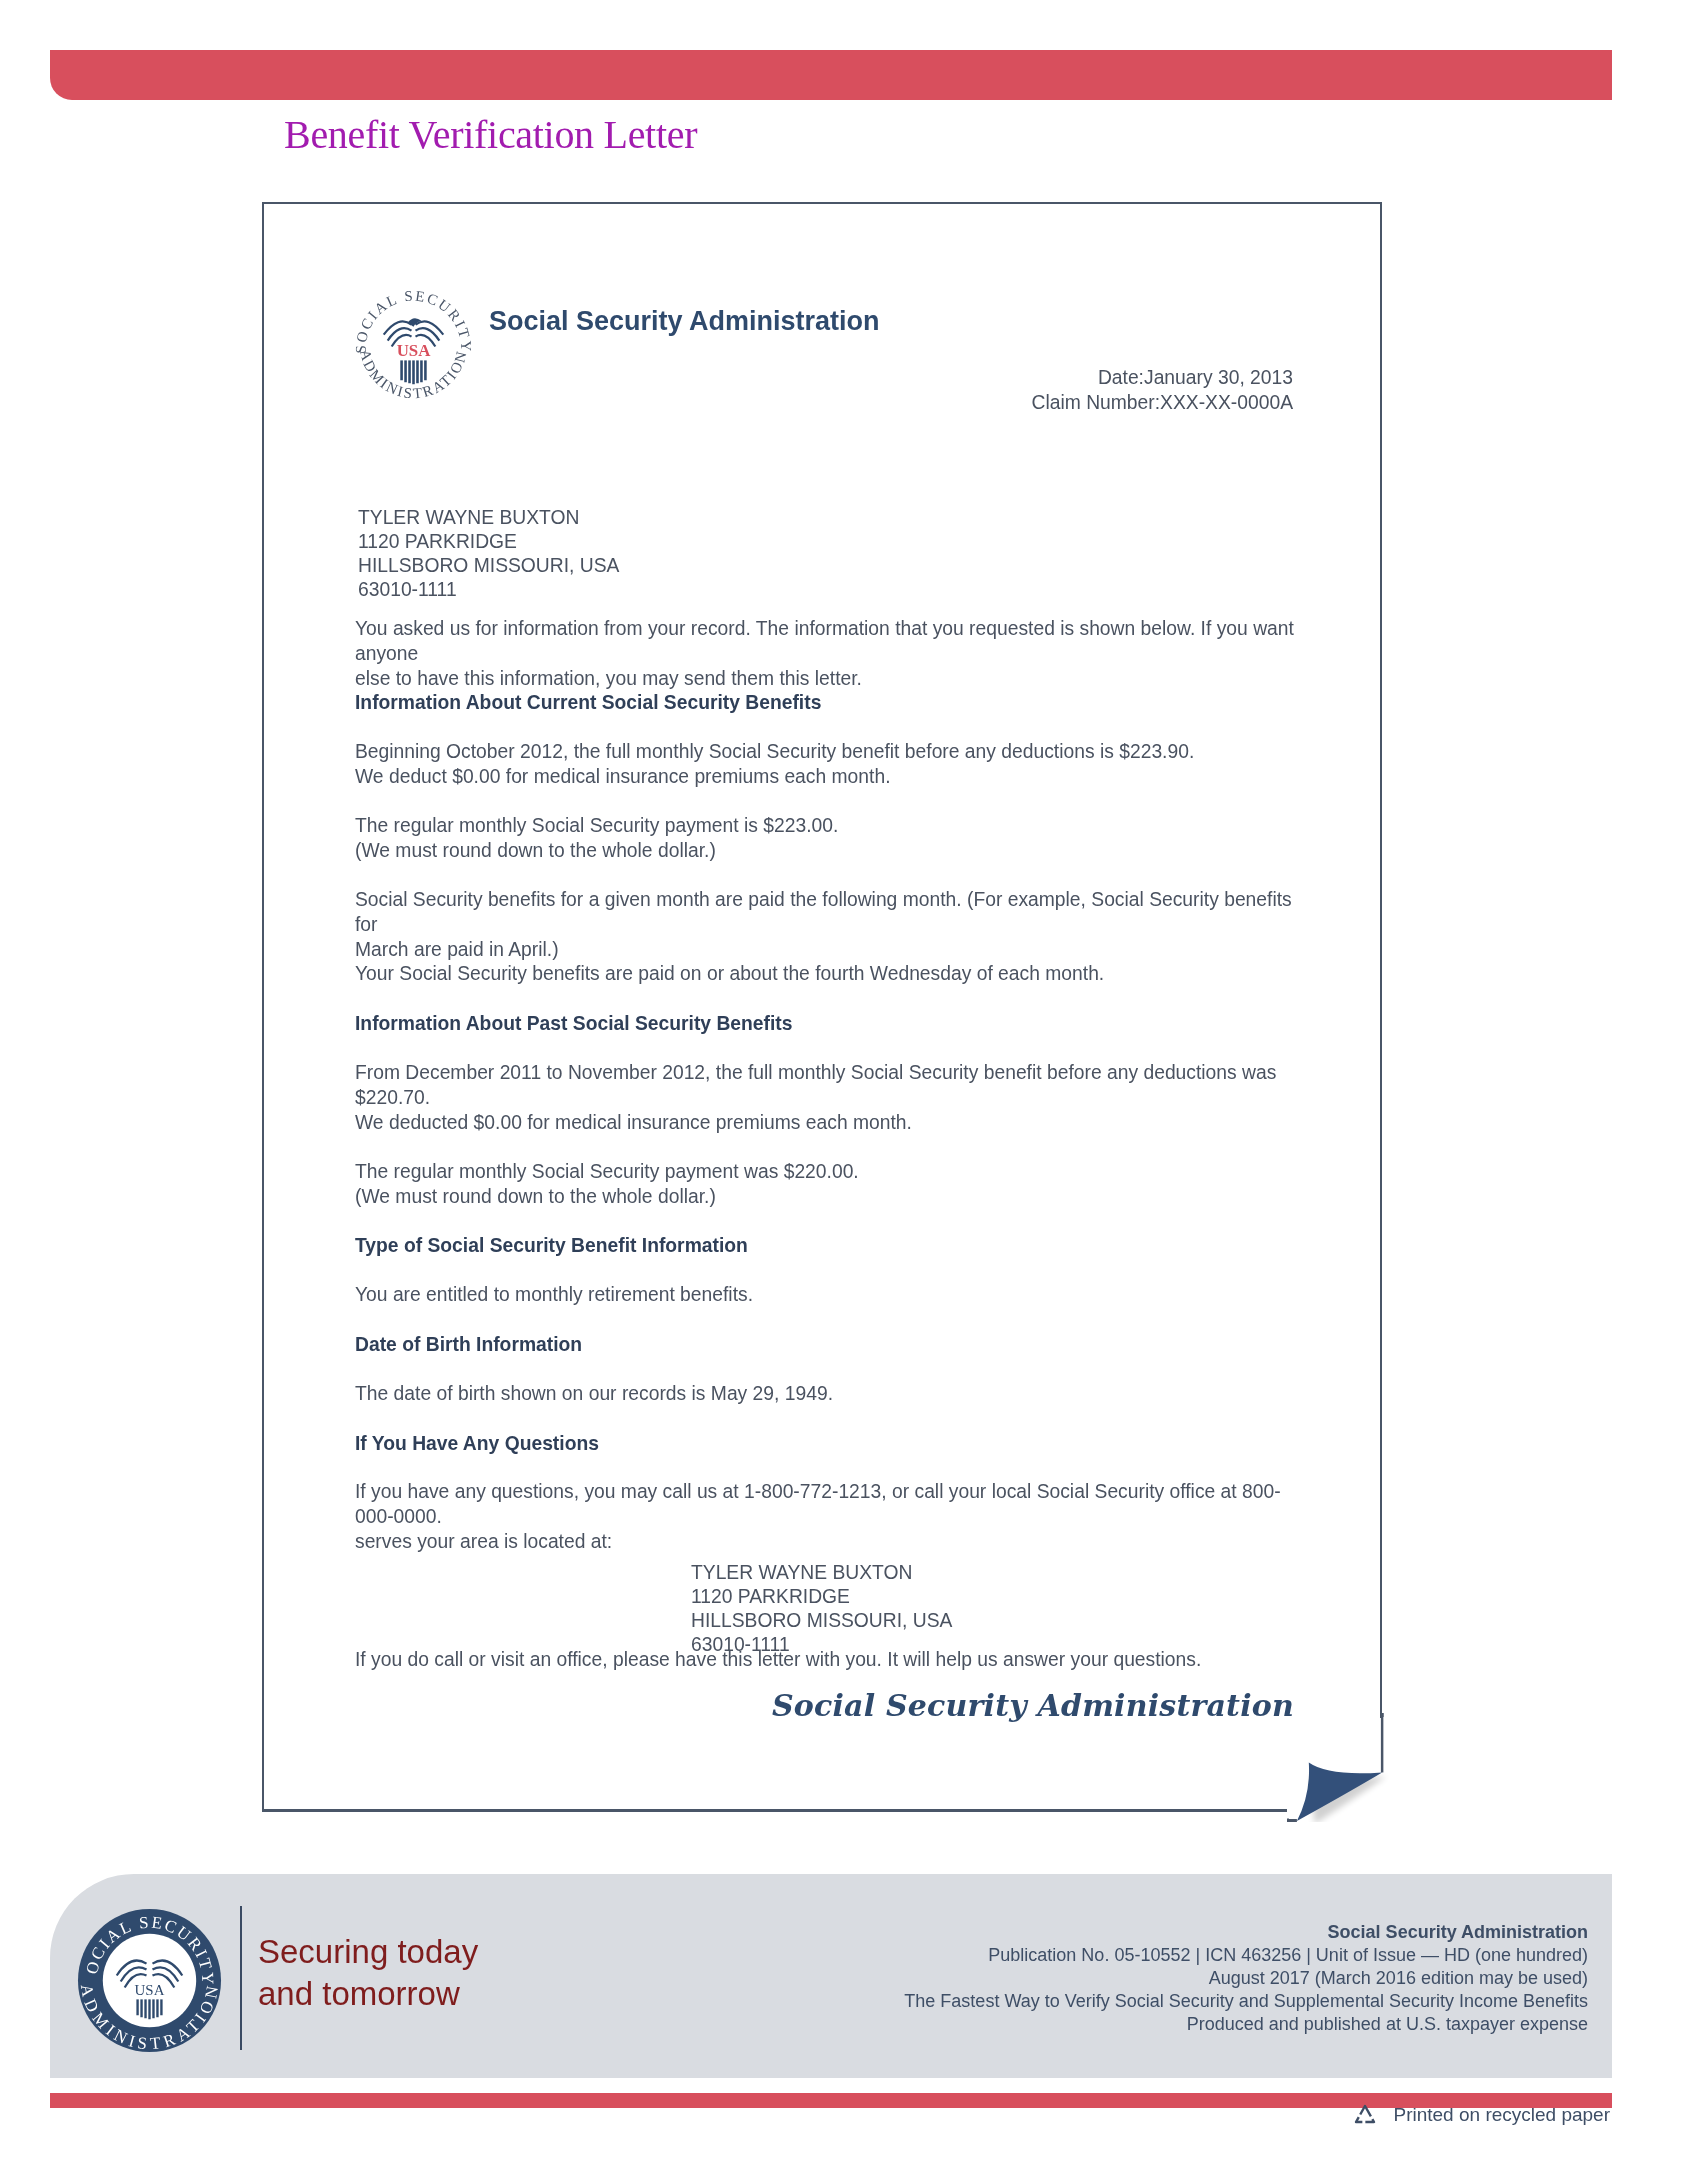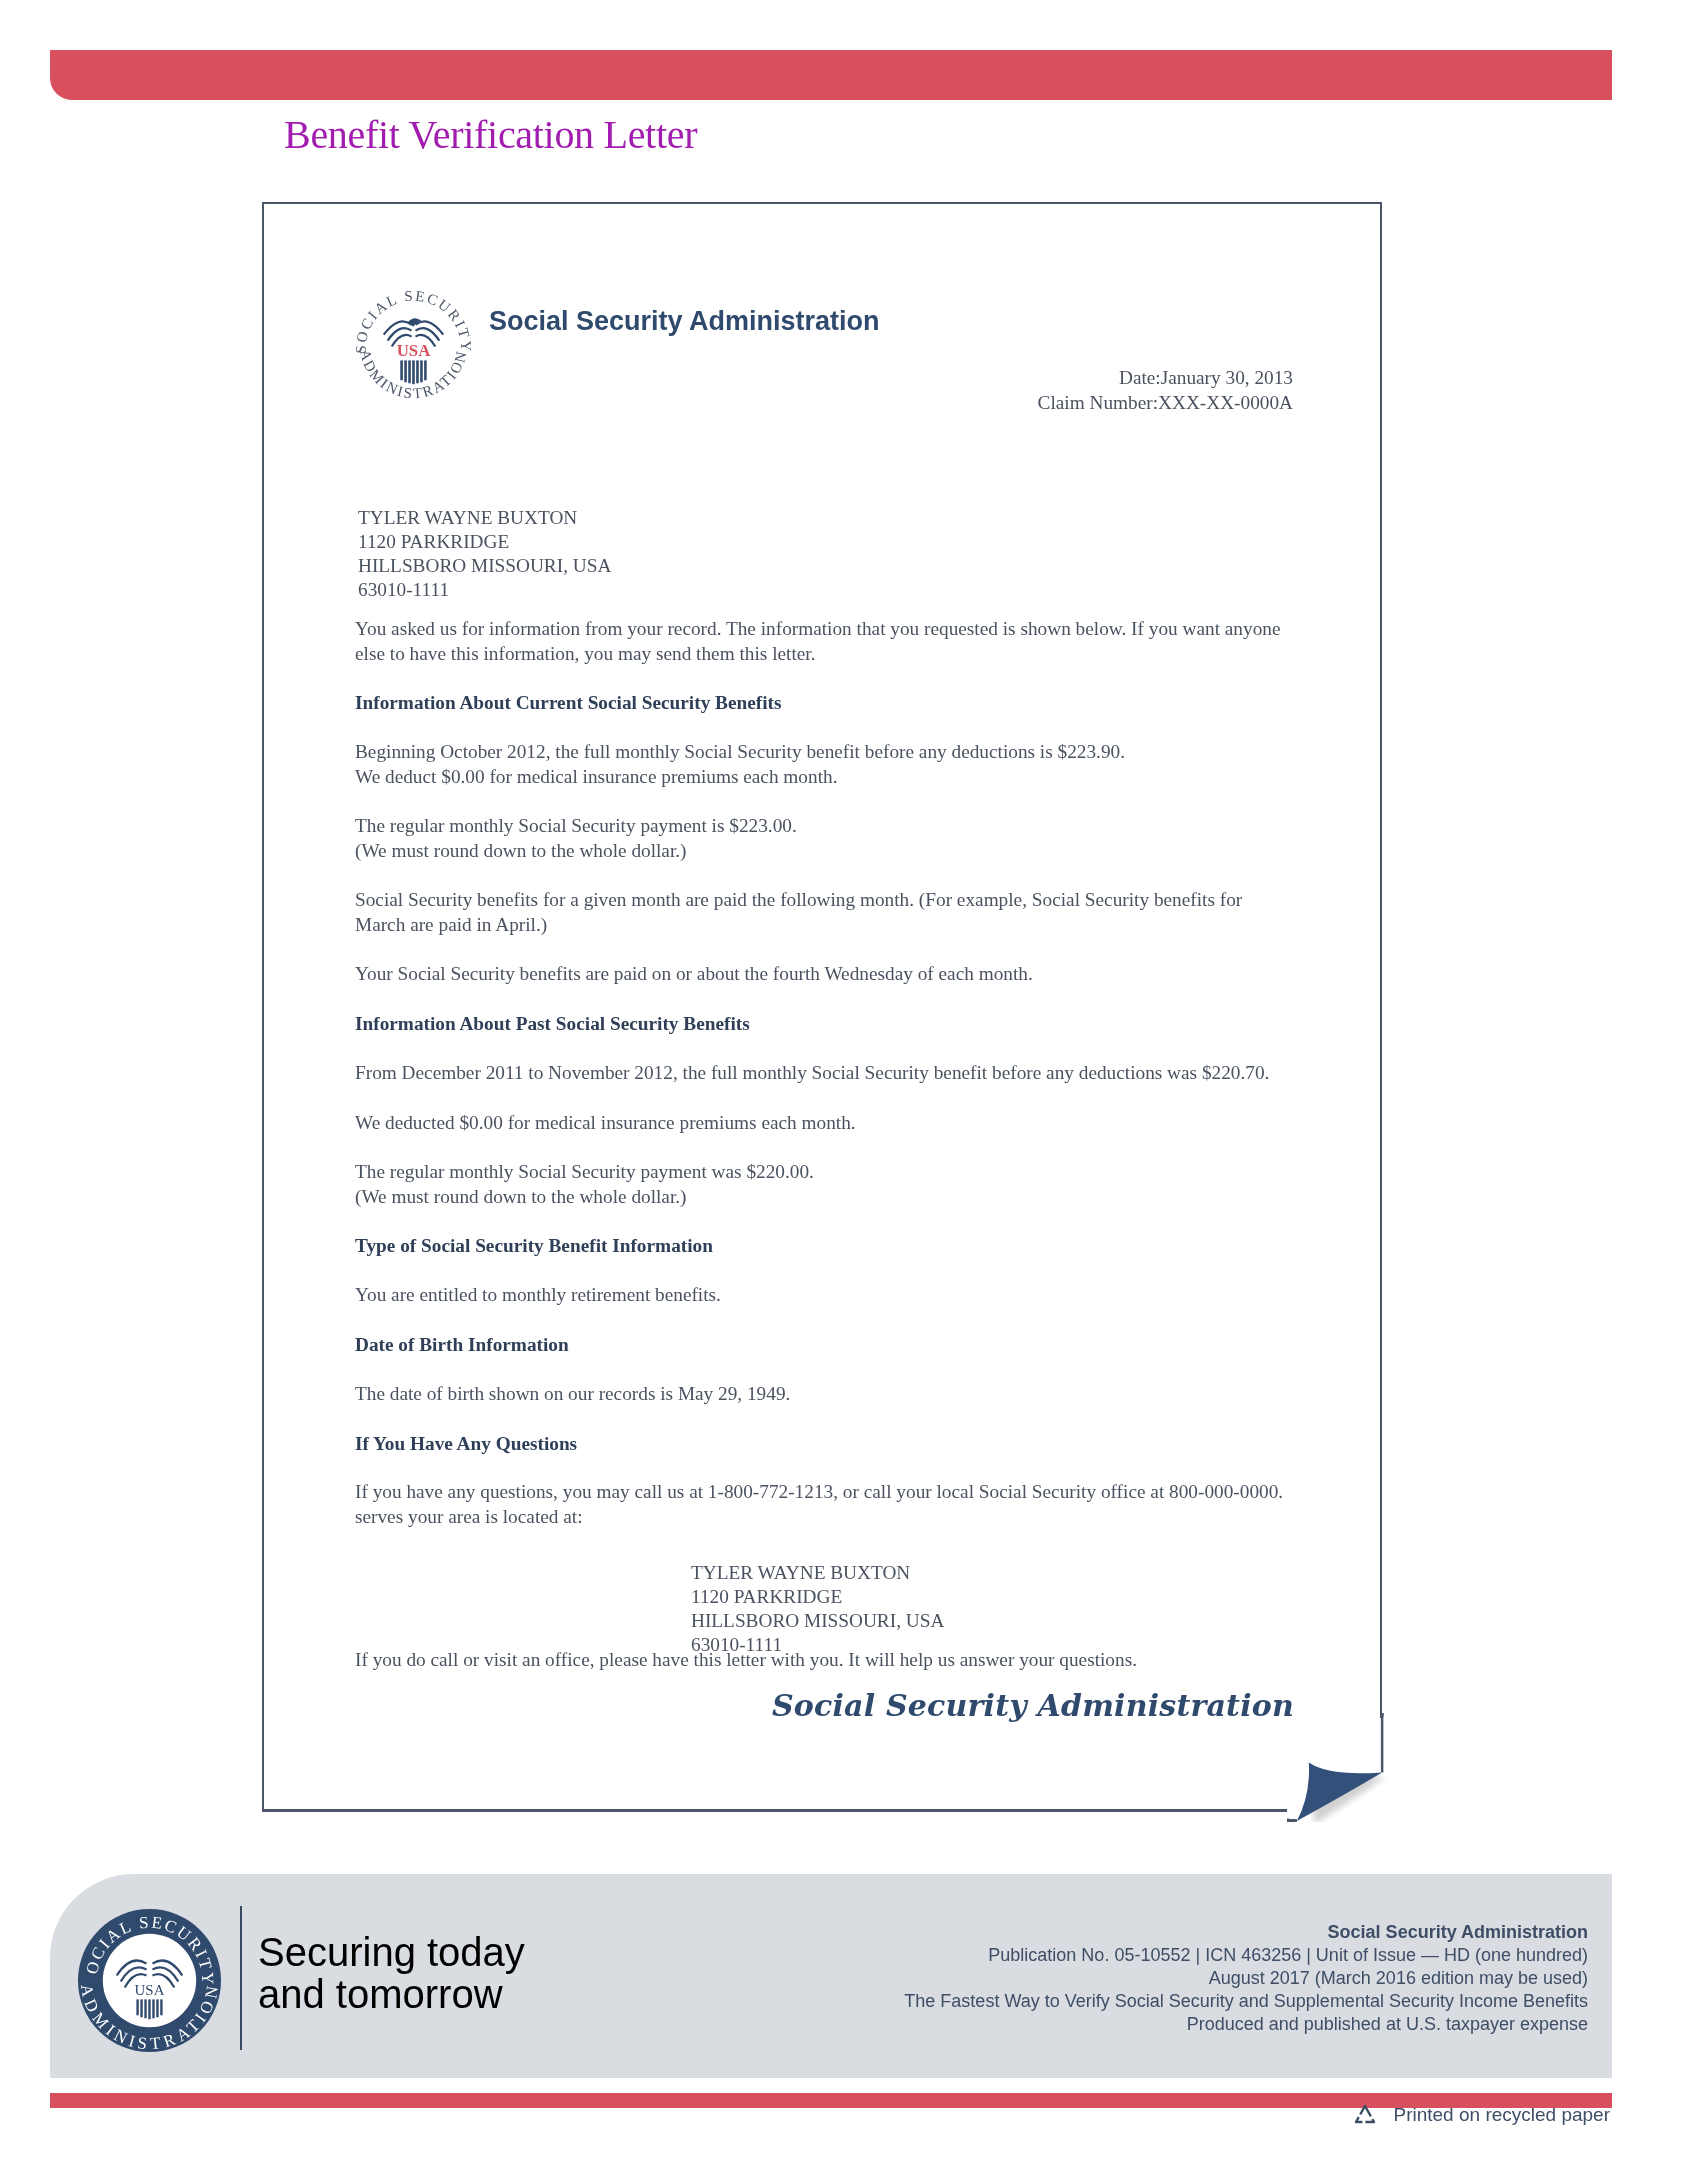--- a/index.html
+++ b/index.html
@@ -10,30 +10,30 @@
 
     .letter { position: absolute; left: 262px; top: 202px; width: 1120px; height: 1610px; border: 2.5px solid #4a5668; border-bottom-width: 3px; box-sizing: border-box; background: #fff; }
     .letter-corner-mask { position: absolute; left: 1287px; top: 1718px; width: 109px; height: 109px; background: #fff; }
     .page-curl { position: absolute; left: 1287px; top: 1713px; width: 109px; height: 109px; }
 
     .seal-top { position: absolute; left: 344px; top: 277px; width: 139px; height: 139px; }
     .agency-header { position: absolute; left: 489px; top: 306px; font-family: "Liberation Sans", sans-serif; font-weight: bold; font-size: 27px; color: #2f4a6d; }
 
     .meta { position: absolute; right: 390px; top: 365px; text-align: right; font-size: 19.3px; line-height: 28px; color: #4a5260; }
 
-    .body-text { font-family: Liberation Serif, serif; font-size: 19.3px; line-height: 25px; color: #4a5260; }
+    .body-text { font-family: Liberation Sans, sans-serif; font-size: 19.3px; line-height: 25px; color: #4a5260; }
     .abs { position: absolute; left: 355px; width: 950px; }
     .heading { font-weight: bold; color: #2f3f58; }
 
     .signature { position: absolute; right: 389px; top: 1688px; font-family: "DejaVu Serif", serif; font-style: italic; font-weight: bold; font-size: 30px; color: #2f4a6d; letter-spacing: 0.2px; }
 
     .footer-panel { position: absolute; left: 50px; top: 1874px; width: 1562px; height: 204px; background: #d9dce1; border-radius: 84px 0 0 0; }
     .seal-bottom { position: absolute; left: 75px; top: 1906px; width: 149px; height: 149px; }
     .footer-divider { position: absolute; left: 240px; top: 1906px; width: 2px; height: 144px; background: #3a4a63; }
-    .tagline { position: absolute; left: 258px; top: 1931px; font-family: "Liberation Sans", sans-serif; font-size: 40px; line-height: 42px; color: #000000; }
+    .tagline { position: absolute; left: 258px; top: 1931px; font-family: "Liberation Sans", sans-serif; font-size: 33px; line-height: 42px; color: #7f1d1d; }
     .footer-info { position: absolute; right: 95px; top: 1921px; text-align: right; font-family: "Liberation Sans", sans-serif; font-size: 18px; line-height: 23px; color: #3e4e66; }
     .footer-info .org { font-weight: bold; }
     .bottom-bar { position: absolute; left: 50px; top: 2093px; width: 1562px; height: 15px; background: #d84f5d; }
     .recycled { position: absolute; right: 73px; top: 2104px; font-family: "Liberation Sans", sans-serif; font-size: 19px; color: #3e4e66; display: flex; align-items: center; gap: 16px; }
   </style>
 </head>
 <body>
 
 <div class="top-bar"></div>
 <div class="page-title">Benefit Verification Letter</div>

